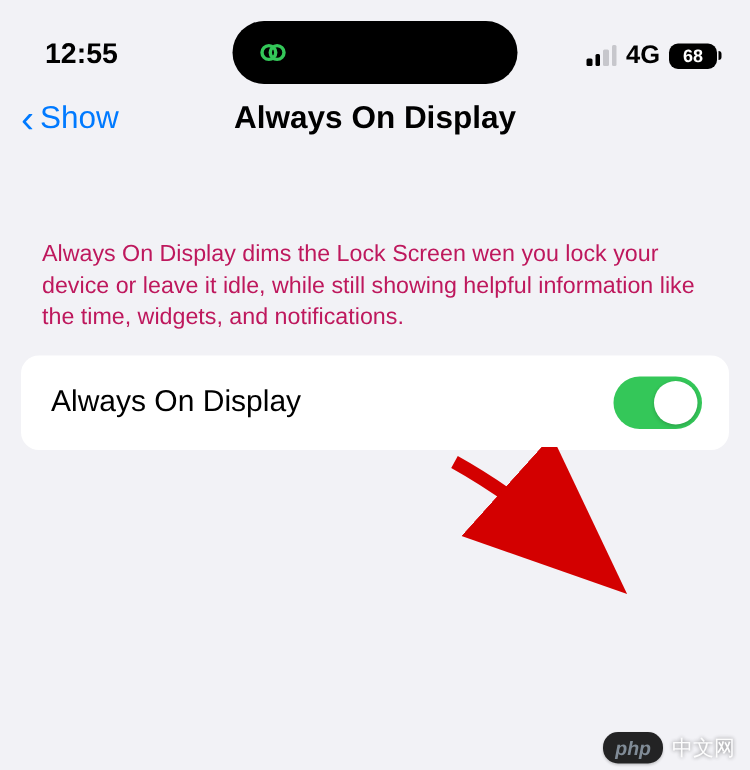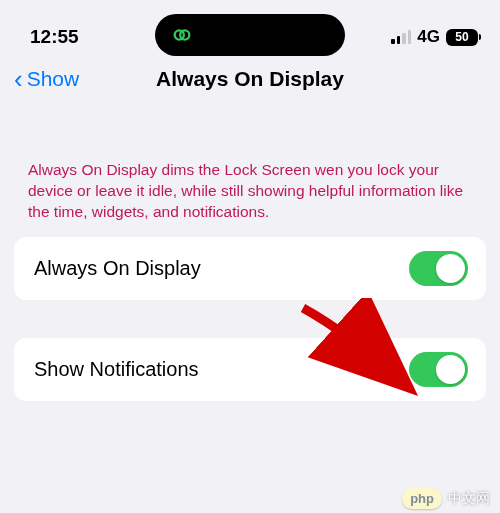--- a/index.html
+++ b/index.html
@@ -187,27 +187,28 @@
       position: absolute;
       bottom: 4px;
       right: 10px;
       display: flex;
       align-items: center;
       gap: 6px;
       opacity: 0.85;
     }
     .watermark-logo {
       font-family: Arial, sans-serif;
-      background: #fef9c3;
+      background: #000000;
       border-radius: 10px;
       padding: 3px 8px;
       font-size: 13px;
       font-weight: 700;
       color: #6d7a87;
       box-shadow: 0 1px 2px rgba(0,0,0,0.25);
+      font-style: italic;
     }
     .watermark-text {
       font-size: 14px;
       color: #fff;
       text-shadow: 0 0 3px rgba(0,0,0,0.6);
     }
   </style>
 </head>
 <body>
 
@@ -223,21 +224,21 @@
   </div>
   <div class="status-right">
     <div class="signal-bars">
       <div class="bar bar1"></div>
       <div class="bar bar2"></div>
       <div class="bar bar3"></div>
       <div class="bar bar4"></div>
     </div>
     <div class="network-label">4G</div>
     <div class="battery">
-      <span class="battery-level">50</span>
+      <span class="battery-level">68</span>
     </div>
   </div>
 </div>
 
 <div class="nav-header">
   <div class="back-btn">
     <span class="back-chevron">‹</span>
     <span>Show</span>
   </div>
   <div class="nav-title">Always On Display</div>
@@ -248,26 +249,20 @@
 <div class="section">
   <div class="row">
     <div class="row-label">Always On Display</div>
     <div class="toggle">
       <div class="toggle-knob"></div>
     </div>
   </div>
 </div>
 
 <div class="section second">
-  <div class="row">
-    <div class="row-label">Show Notifications</div>
-    <div class="toggle">
-      <div class="toggle-knob"></div>
-    </div>
-  </div>
 </div>
 
 <svg class="arrow-annotation" width="150" height="110" viewBox="0 0 150 110">
   <defs>
     <marker id="arrowhead" markerWidth="12" markerHeight="12" refX="9" refY="5" orient="auto">
       <polygon points="0 0, 12 5, 0 10" fill="#d30000"></polygon>
     </marker>
   </defs>
   <path d="M 15 10 Q 60 35 110 80" stroke="#d30000" stroke-width="9" fill="none" marker-end="url(#arrowhead)"></path>
 </svg>

